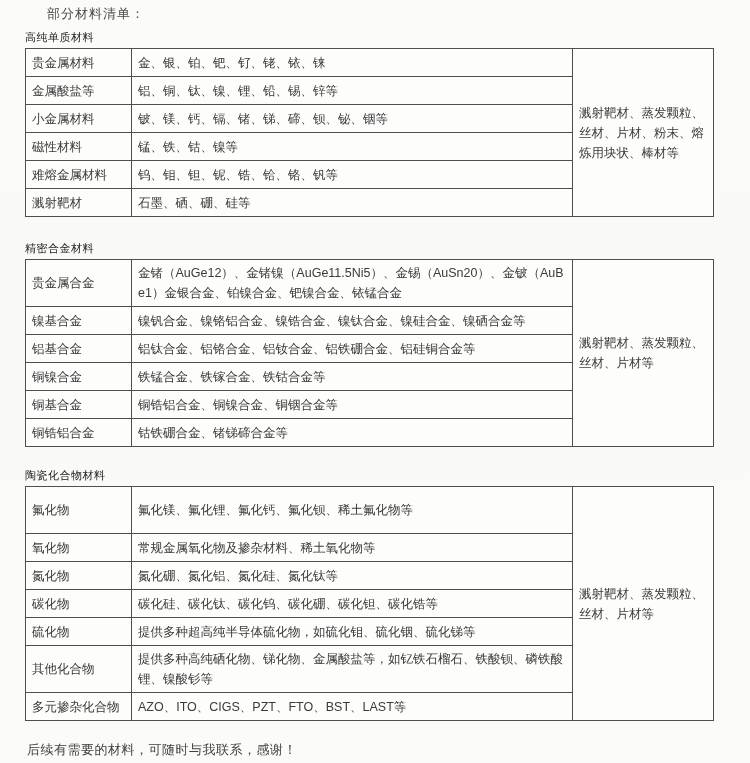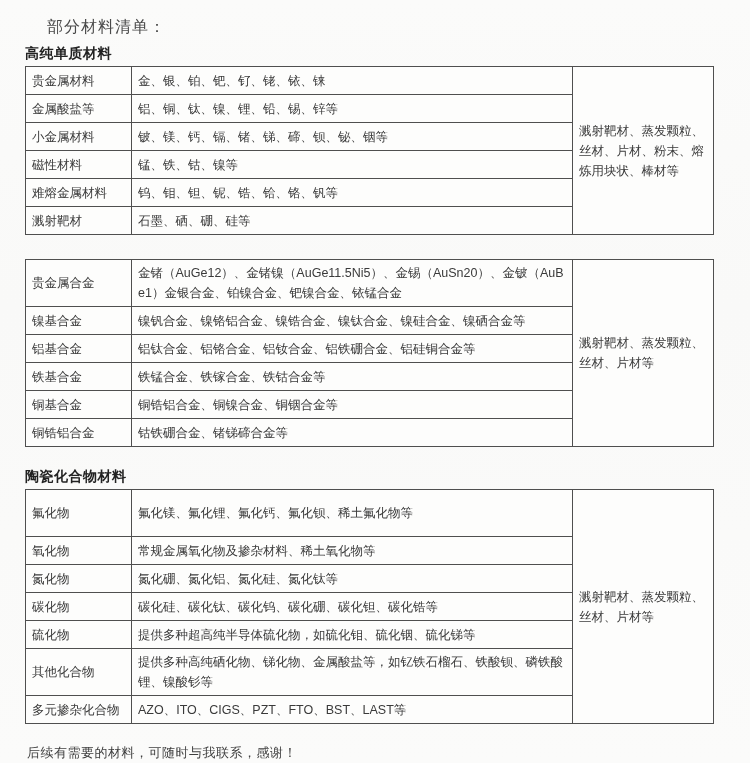--- a/index.html
+++ b/index.html
@@ -14,29 +14,29 @@
   }
   .doc {
     position: relative;
     width: 750px;
     height: 763px;
     background: linear-gradient(180deg, #fbfbfa 0%, #f9f9f8 40%, #fbfbfa 100%);
     box-sizing: border-box;
     padding-top: 5px;
   }
   .doc-title {
-    margin: 12px 0 7px 47px;
-    font-size: 16px;
+    margin: 0 0 7px 47px;
+    font-size: 13px;
     color: #4a4a4a;
     letter-spacing: 1px;
   }
   .section-title {
     margin: 0 0 3px 25px;
-    font-size: 14px;
-    font-weight: bold;
+    font-size: 11px;
+    font-weight: normal;
     color: #222222;
     letter-spacing: 0.5px;
   }
   .section { margin-bottom: 0; }
   .gap-1 { height: 24px; }
   .gap-2 { height: 21px; }
   table.materials-table {
     border-collapse: collapse;
     table-layout: fixed;
     width: 688px;
@@ -114,20 +114,21 @@
           <td class="label-cell">溅射靶材</td>
           <td class="content-cell">石墨、硒、硼、硅等</td>
         </tr>
       </tbody>
     </table>
   </div>
 
   <div class="gap-1"></div>
 
   <div class="section">
+    <div class="section-title">精密合金材料</div>
     <table class="materials-table">
       <colgroup>
           <col class="c-label">
           <col class="c-content">
           <col class="c-forms">
         </colgroup>
       <tbody>
         <tr>
           <td class="label-cell">贵金属合金</td>
           <td class="content-cell">金锗（AuGe12）、金锗镍（AuGe11.5Ni5）、金锡（AuSn20）、金铍（AuBe1）金银合金、铂镍合金、钯镍合金、铱锰合金</td>
@@ -135,21 +136,21 @@
         </tr>
         <tr>
           <td class="label-cell">镍基合金</td>
           <td class="content-cell">镍钒合金、镍铬铝合金、镍锆合金、镍钛合金、镍硅合金、镍硒合金等</td>
         </tr>
         <tr>
           <td class="label-cell">铝基合金</td>
           <td class="content-cell">铝钛合金、铝铬合金、铝钕合金、铝铁硼合金、铝硅铜合金等</td>
         </tr>
         <tr>
-          <td class="label-cell">铁基合金</td>
+          <td class="label-cell">铜镍合金</td>
           <td class="content-cell">铁锰合金、铁镓合金、铁钴合金等</td>
         </tr>
         <tr>
           <td class="label-cell">铜基合金</td>
           <td class="content-cell">铜锆铝合金、铜镍合金、铜铟合金等</td>
         </tr>
         <tr>
           <td class="label-cell">铜锆铝合金</td>
           <td class="content-cell">钴铁硼合金、锗锑碲合金等</td>
         </tr>

